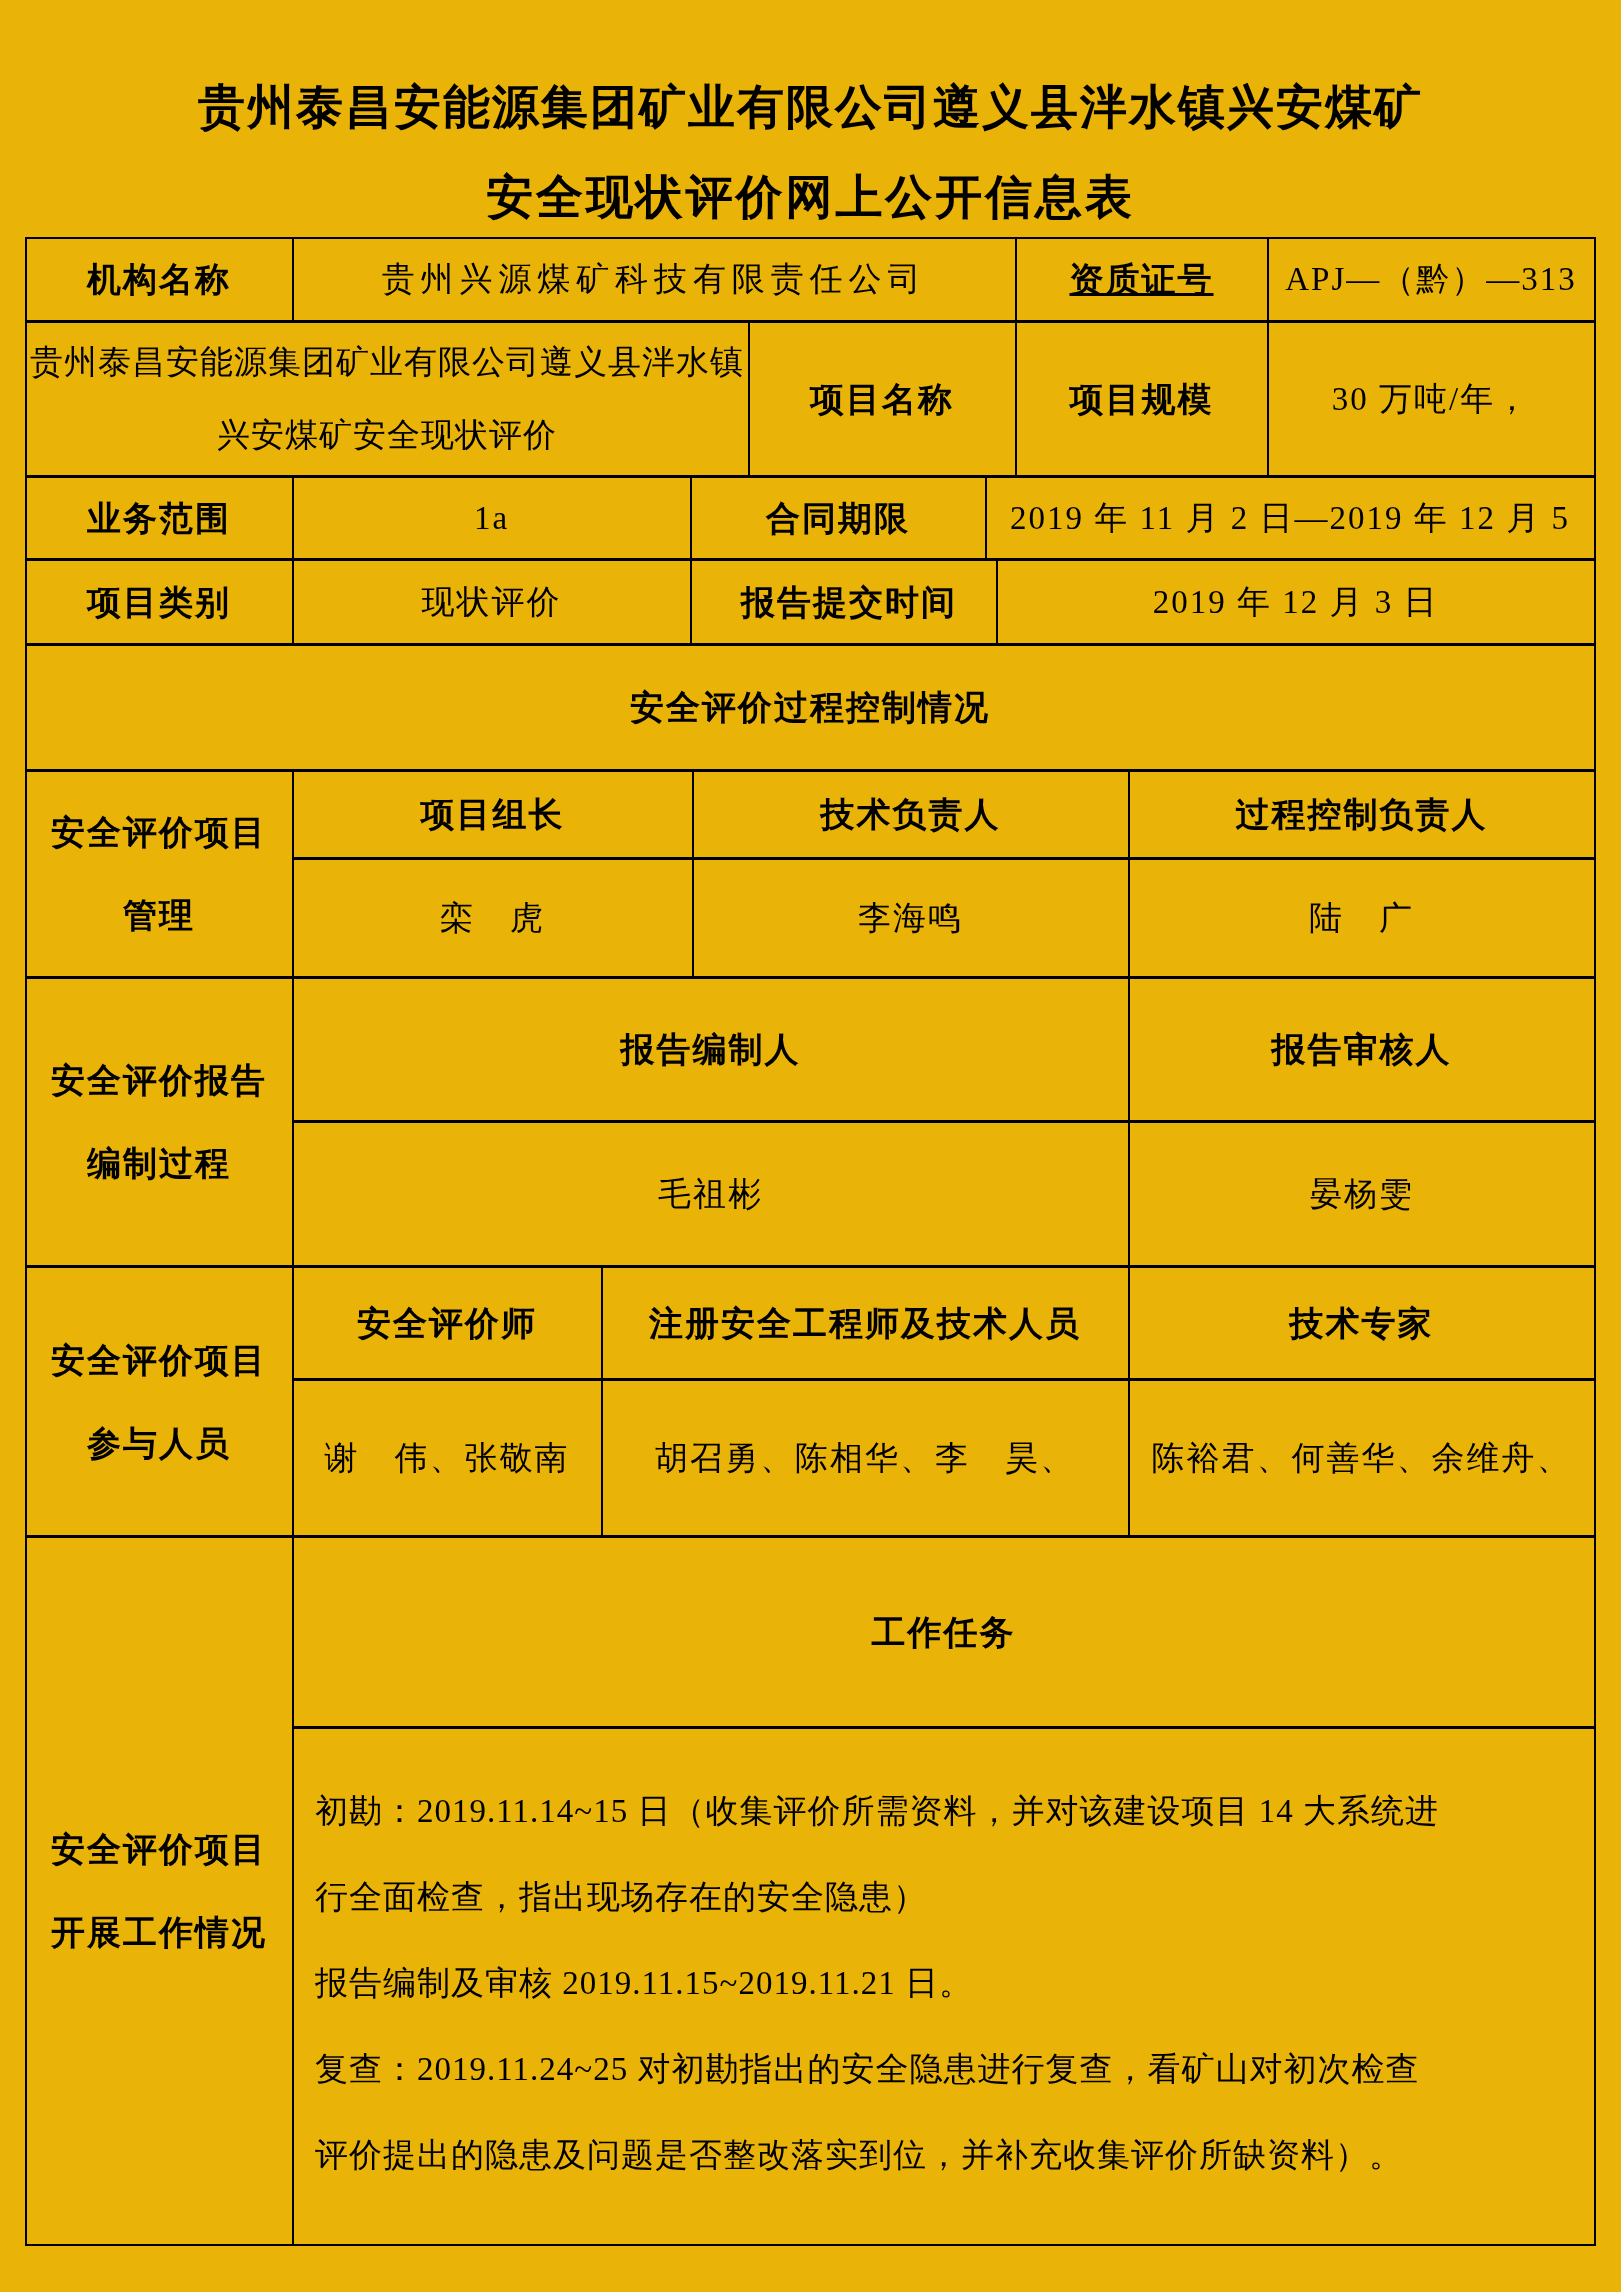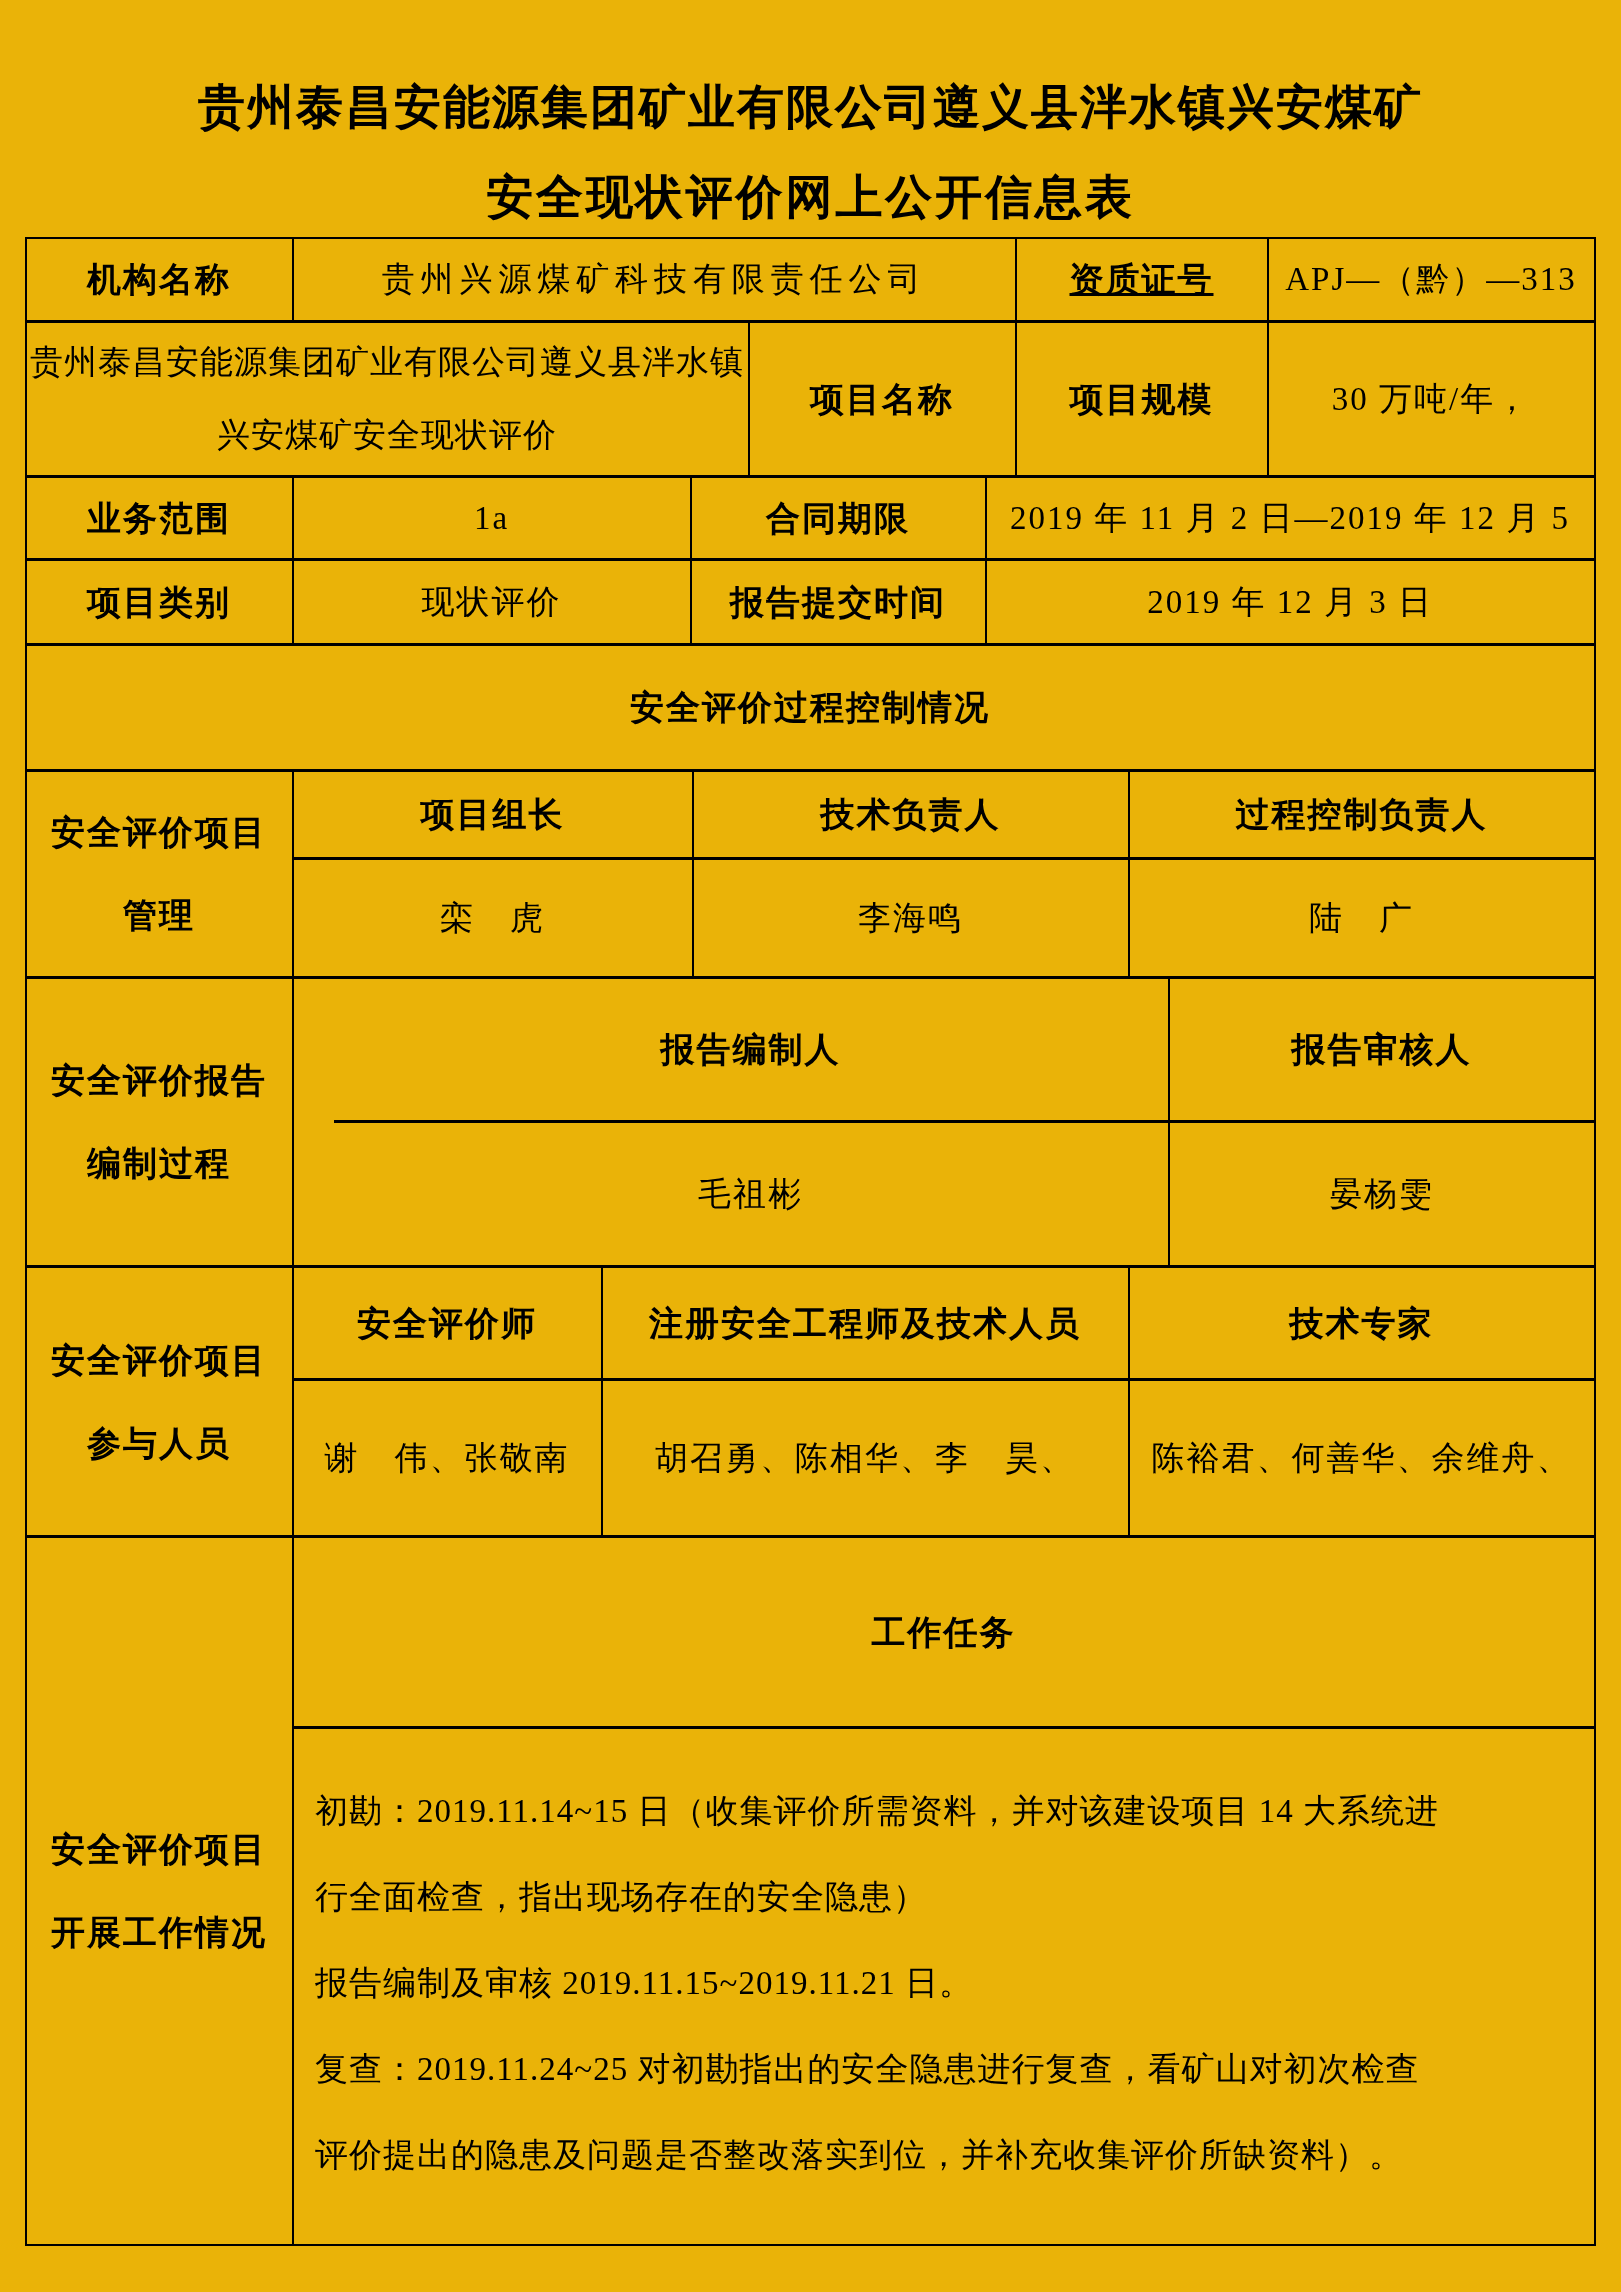--- a/index.html
+++ b/index.html
@@ -69,21 +69,21 @@
     <div class="row" style="height:83px;">
       <div class="cell vb lbl" style="width:267px;">业务范围</div>
       <div class="cell vb val" style="width:398px;">1a</div>
       <div class="cell vb lbl" style="width:295px;">合同期限</div>
       <div class="cell val grow">2019 年 11 月 2 日—2019 年 12 月 5</div>
     </div>
 
     <div class="row" style="height:85px;">
       <div class="cell vb lbl" style="width:267px;">项目类别</div>
       <div class="cell vb val" style="width:398px;">现状评价</div>
-      <div class="cell vb lbl" style="width:295px;">报告提交时间</div>
+      <div class="cell vb lbl" style="width:295px;margin-left:11px;">报告提交时间</div>
       <div class="cell val grow">2019 年 12 月 3 日</div>
     </div>
 
     <div class="row" style="height:126px;">
       <div class="cell lbl grow">安全评价过程控制情况</div>
     </div>
 
     <div class="row" style="height:207px;">
       <div class="cell vb lbl" style="width:267px;">
         <div class="sideline">安全评价项目</div>
@@ -96,21 +96,21 @@
           <div class="cell lbl grow">过程控制负责人</div>
         </div>
         <div class="vrow">
           <div class="cell vb val" style="width:400px;text-align:right;">栾　虎</div>
           <div class="cell vb val" style="width:436px;">李海鸣</div>
           <div class="cell val grow">陆　广</div>
         </div>
       </div>
     </div>
 
-    <div class="row" style="height:289px;gap:40px;">
+    <div class="row" style="height:289px;">
       <div class="cell vb lbl" style="width:267px;">
         <div class="sideline">安全评价报告</div>
         <div class="sideline">编制过程</div>
       </div>
       <div class="body-col">
         <div class="hrow hb" style="height:144px;">
           <div class="cell vb lbl" style="width:836px;">报告编制人</div>
           <div class="cell lbl grow">报告审核人</div>
         </div>
         <div class="vrow">

